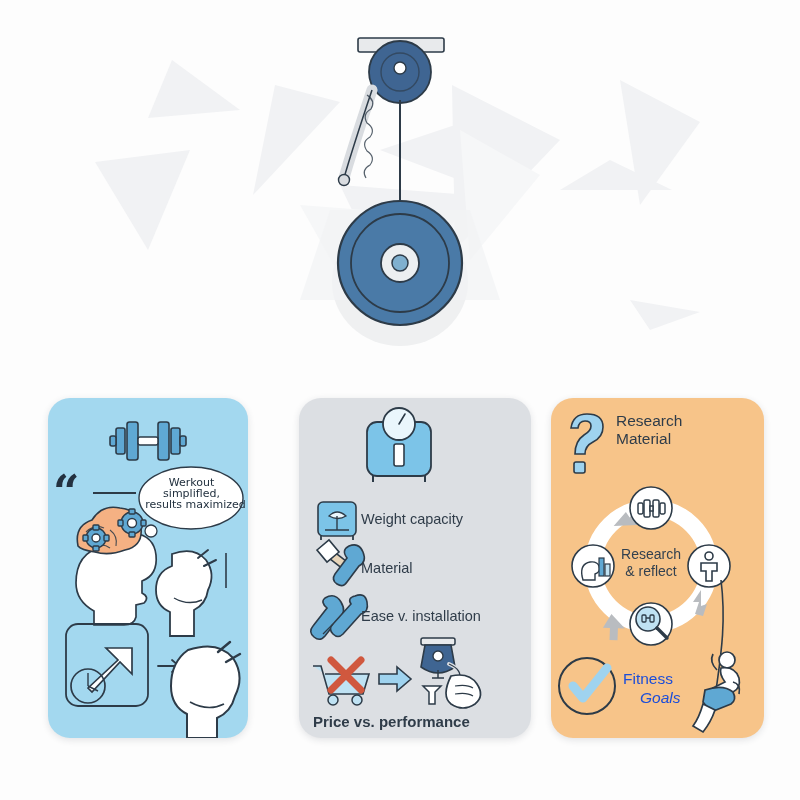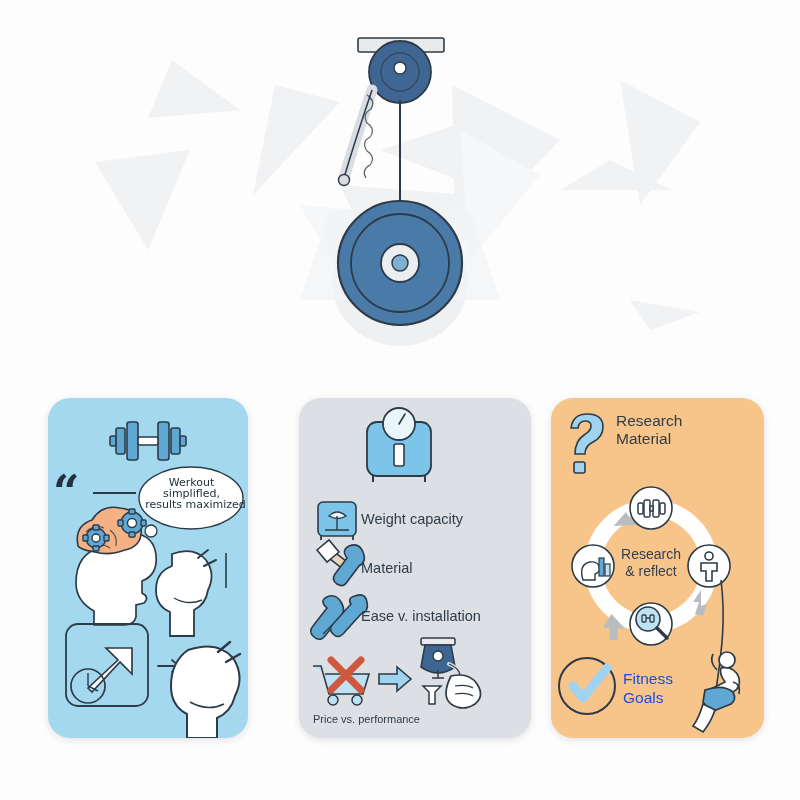--- a/index.html
+++ b/index.html
@@ -29,21 +29,21 @@
   .card.orange{left:551px;width:201px; background:#f7c489;padding-left:12px;}
 
   .card-svg{position:absolute;left:0;top:0;}
 
   .txt{position:absolute;color:#2d3b48;white-space:pre;}
   .bubble-txt{
     font-size:11px;line-height:10.5px;color:#22313f;text-align:center;
     font-family:"DejaVu Sans", sans-serif;
   }
   .list-label{font-size:14.5px;color:#2f3c49;}
-  .caption{font-size:11px;color:#2f3c49;}
+  .caption{font-size:15px;color:#2f3c49;font-weight:bold;}
   .hdr{font-size:15.5px;line-height:18px;color:#2f3c49;}
   .ring-center{font-size:14px;line-height:17px;color:#33414f;text-align:center;}
   .goal{font-size:15.5px;line-height:18px;color:#1d4ed8;}
 </style>
 </head>
 <body>
 
 <div id="stage">
 
   <svg class="bg-shapes" width="800" height="800" viewBox="0 0 800 800">
@@ -322,17 +322,17 @@
         </g>
       </svg>
 
       <div class="txt hdr" style="left:65px;top:14px;">Research</div>
       <div class="txt hdr" style="left:65px;top:32px;">Material</div>
 
       <div class="txt ring-center" style="left:50px;top:148px;width:100px;">Research</div>
       <div class="txt ring-center" style="left:50px;top:165px;width:100px;">&amp; reflect</div>
 
       <div class="txt goal" style="left:72px;top:272px;">Fitness</div>
-      <div class="txt goal" style="left:72px;top:291px;">Goals</div>
+      <div class="txt goal" style="left:89px;top:291px;font-style:italic;">Goals</div>
     </div>
 
   </div>
 </div>
 
 </body></html>

